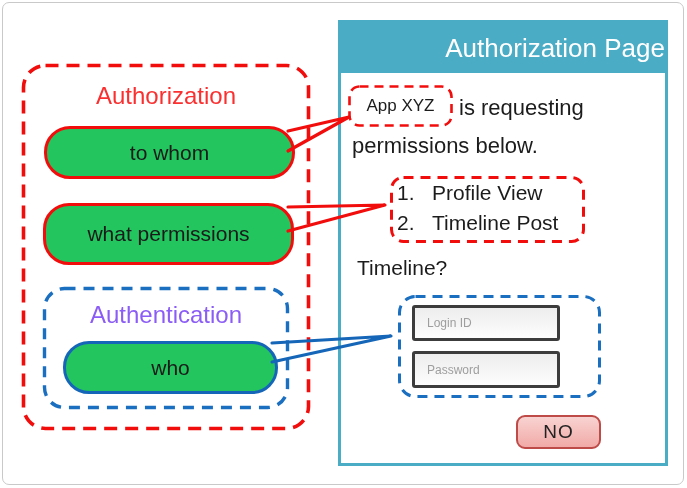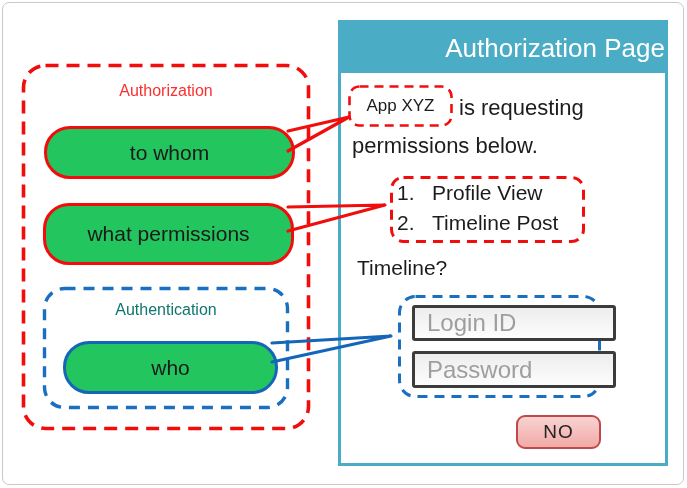--- a/index.html
+++ b/index.html
@@ -6,47 +6,47 @@
   .frame{
     position:relative;width:687px;height:488px;background:#ffffff;
     font-family:"Liberation Sans", sans-serif;overflow:hidden;
   }
   .frame-border{
     position:absolute;left:2px;top:2px;width:680px;height:481px;
     border:1px solid #c9c9c9;border-radius:7px;pointer-events:none;
   }
   .layer-svg{position:absolute;left:0;top:0;width:687px;height:488px;pointer-events:none;}
   .group-title{
-    position:absolute;text-align:center;font-weight:300;font-size:16px;letter-spacing:0px;
+    position:absolute;text-align:center;font-weight:300;font-size:24px;letter-spacing:0px;
   }
   .title-red{color:#fb2f2f;}
-  .title-blue{color:#0f766e;}
+  .title-blue{color:#8b5cf6;}
   .bubble{
     position:absolute;background:#22c55e;border:3px solid #f20d0d;border-radius:26px;
     display:flex;align-items:center;justify-content:center;
     font-size:21px;font-weight:300;color:#1a1a1a;z-index:2;
   }
   .bubble-blue{border-color:#1566b8;}
   .panel{
     position:absolute;left:338px;top:20px;width:330px;height:446px;
     background:#ffffff;border:3px solid #4bacc6;box-sizing:border-box;z-index:0;
   }
   .panel-header{
     position:absolute;left:0;top:0;width:100%;height:50px;background:#4bacc6;
     display:flex;align-items:center;justify-content:flex-end;
     color:#ffffff;font-size:26px;font-weight:300;
   }
   .panel-text{position:absolute;color:#1c1c1c;font-weight:300;z-index:2;}
   .perm-row{position:absolute;display:flex;font-size:21px;font-weight:300;color:#1c1c1c;z-index:2;}
   .perm-num{width:35px;}
   .mock-input{
-    position:absolute;width:204px;box-sizing:border-box;
+    position:absolute;width:148px;box-sizing:border-box;
     border:3px solid #3c3c3c;border-radius:3px;
     background:linear-gradient(#ededed,#fdfdfd);
-    font-family:"Liberation Sans", sans-serif;font-size:24px;font-weight:300;color:#555;
+    font-family:"Liberation Sans", sans-serif;font-size:12px;font-weight:300;color:#555;
     padding:0 0 0 12px;outline:none;z-index:2;
   }
   .mock-input::placeholder{color:#9e9e9e;opacity:1;}
   .mock-btn{
     position:absolute;width:85px;height:34px;box-sizing:border-box;border-radius:9px;
     display:flex;align-items:center;justify-content:center;
     font-family:"Liberation Sans", sans-serif;font-size:19px;font-weight:300;color:#222;
     letter-spacing:1px;cursor:pointer;z-index:2;padding:0;
   }
   .btn-yes{left:405px;top:415px;background:linear-gradient(#cfdcf4,#a9c4ea);border:2px solid #4a7ebb;}

